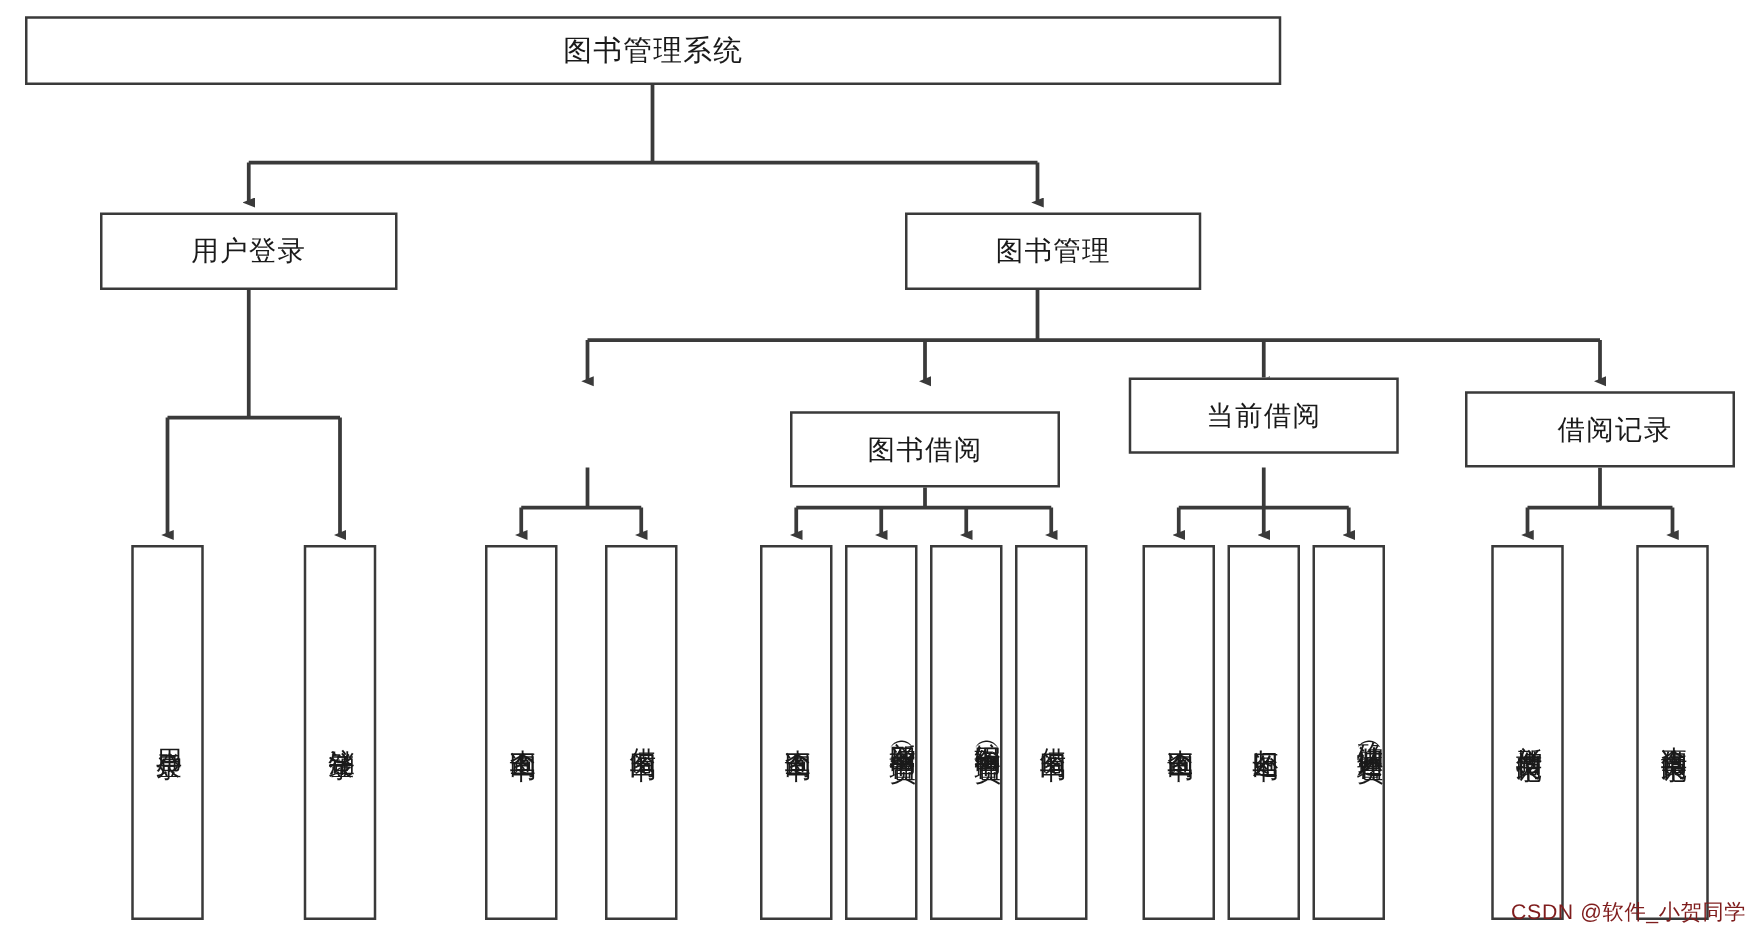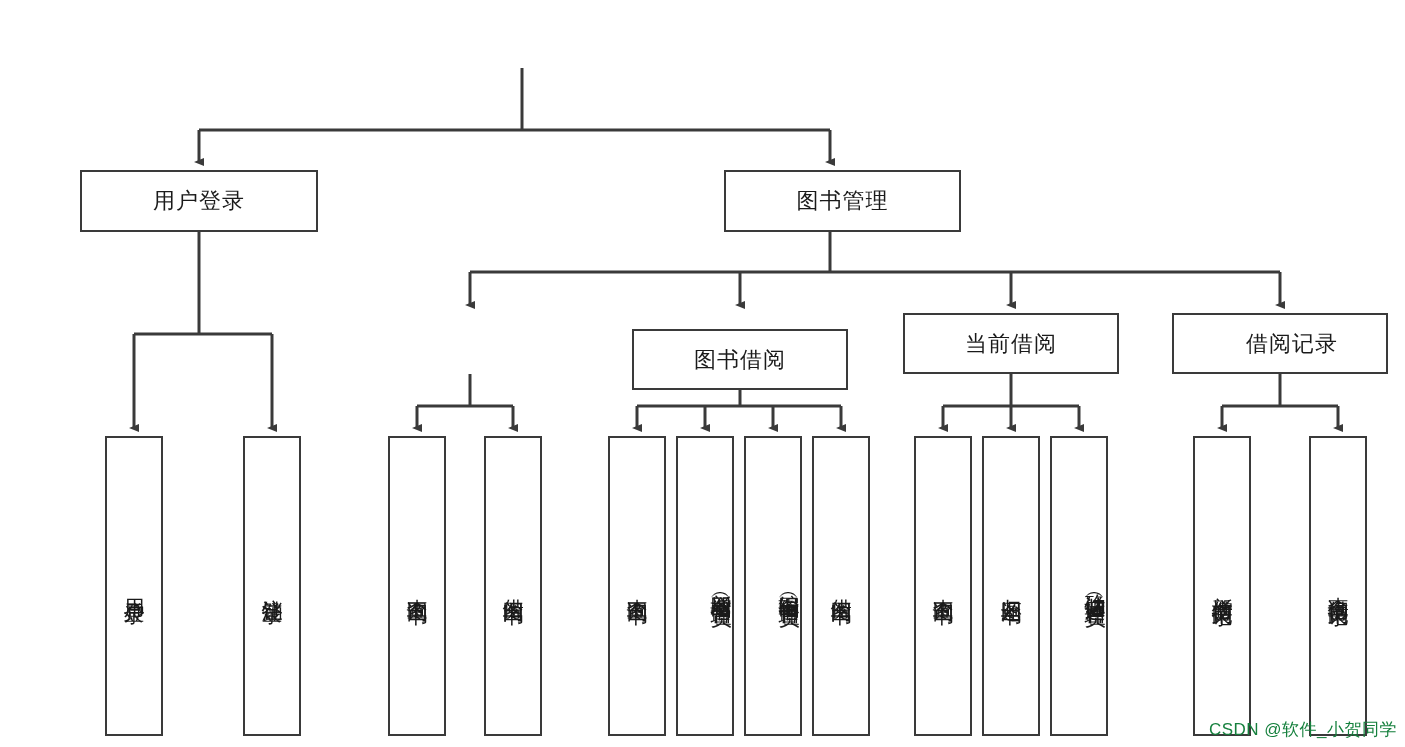--- a/index.html
+++ b/index.html
@@ -54,21 +54,21 @@
     align-items: center;
   }
   .node.root {
     font-size: 23px;
   }
   #watermark {
     position: absolute;
     right: 8px;
     bottom: 6px;
     font-size: 17px;
-    color: #15803d;
+    color: #7f1d1d;
     white-space: nowrap;
     letter-spacing: 0.5px;
   }
 </style>
 </head>
 <body>
 
 <div id="canvas">
 
   <svg id="edges" viewBox="0 0 1405 747" xmlns="http://www.w3.org/2000/svg">
@@ -114,26 +114,27 @@
       <path d="M1011,406 L1011,428" marker-end="url(#arrow)"></path>
       <path d="M1079,406 L1079,428" marker-end="url(#arrow)"></path>
 
       <path d="M1280,374 L1280,406"></path>
       <path d="M1222,406 L1338,406"></path>
       <path d="M1222,406 L1222,428" marker-end="url(#arrow)"></path>
       <path d="M1338,406 L1338,428" marker-end="url(#arrow)"></path>
     </g>
   </svg>
 
+  <div class="node h root" style="left:20px; top:13px; width:1005px; height:55px;">图书管理系统</div>
 
   <div class="node h" style="left:80px; top:170px; width:238px; height:62px;">用户登录</div>
   <div class="node h" style="left:724px; top:170px; width:237px; height:62px;">图书管理</div>
 
   <div class="node h" style="left:632px; top:329px; width:216px; height:61px;">图书借阅</div>
-  <div class="node h" style="left:903px; top:313px; width:216px; height:61px;">当前借阅</div>
+  <div class="node h" style="left:903px; top:302px; width:216px; height:61px;">当前借阅</div>
   <div class="node h" style="left:1172px; top:313px; width:216px; height:61px;padding-left:24px;">借阅记录</div>
 
   <div class="node v tall" style="left:105px; top:436px; width:58px; height:300px;">用户登录</div>
   <div class="node v tall" style="left:243px; top:436px; width:58px; height:300px;">注销登录</div>
 
   <div class="node v tall" style="left:388px; top:436px; width:58px; height:300px;">查询图书</div>
   <div class="node v tall" style="left:484px; top:436px; width:58px; height:300px;">借阅图书</div>
 
   <div class="node v tall" style="left:608px; top:436px; width:58px; height:300px;">查询图书</div>
   <div class="node v" style="left:676px; top:436px; width:58px; height:300px;">新增图书（管理员）</div>

